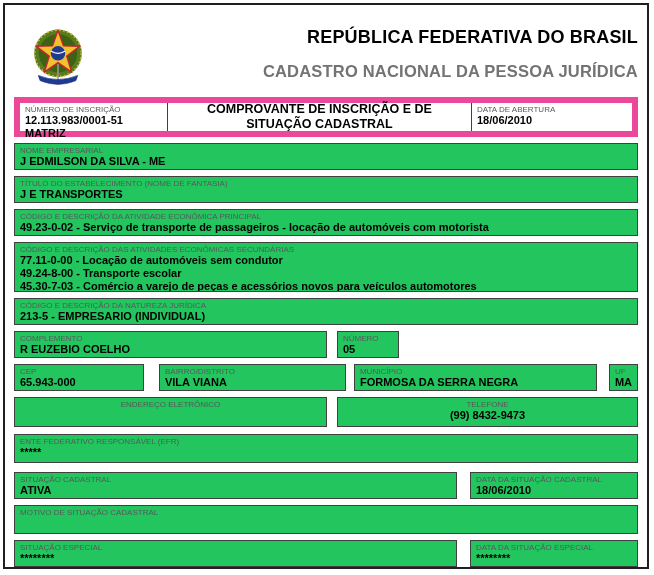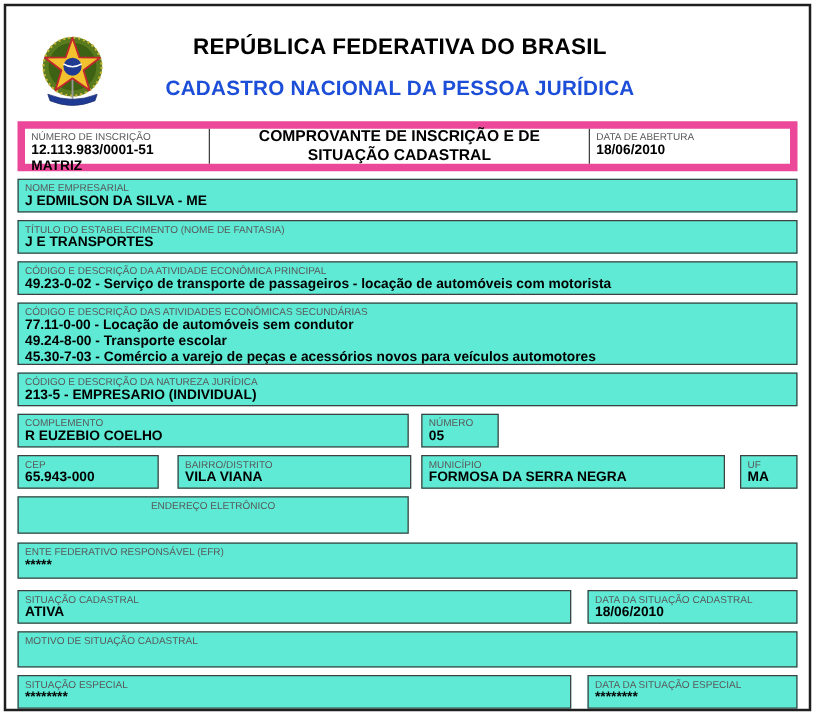--- a/index.html
+++ b/index.html
@@ -3,26 +3,26 @@
 <meta charset="utf-8">
 <style>
   html,body{margin:0;padding:0;background:#ffffff;}
   body{font-family:"Liberation Sans","DejaVu Sans",sans-serif;-webkit-font-smoothing:antialiased;}
   .page{position:relative;width:654px;height:575px;box-sizing:border-box;background:#fff;}
   .frame{position:absolute;left:3px;top:3px;right:5px;bottom:6px;border:2px solid #1f1f1f;box-sizing:border-box;padding:0 9px;}
 
   
   .masthead{position:relative;height:90px;}
   .emblem{position:absolute;left:15px;top:20px;width:58px;height:66px;}
-  .titles{position:absolute;left:0;right:12px;top:0;text-align:center;}
+  .titles{position:absolute;left:0;right:0;top:0;text-align:right;}
   .title1{margin-top:22px;font-size:18px;font-weight:bold;color:#000;letter-spacing:0.2px;}
-  .title2{margin-top:14px;font-size:16.5px;font-weight:bold;color:#1d4ed8;letter-spacing:0.2px;}
+  .title2{margin-top:14px;font-size:16.5px;font-weight:bold;color:#737373;letter-spacing:0.2px;}
 
   
-  .box{border:1px solid #404040;box-sizing:border-box;padding:2px 5px 2px 5px;background:#5eead4;overflow:hidden;height:100%;}
+  .box{border:1px solid #404040;box-sizing:border-box;padding:2px 5px 2px 5px;background:#22c55e;overflow:hidden;height:100%;}
   .lbl{font-size:8px;line-height:9px;color:#58595b;white-space:nowrap;}
   .val{font-size:11px;line-height:13px;font-weight:bold;color:#000;white-space:nowrap;}
 
   .row{display:flex;margin-top:6px;}
   .h27{height:27px;} .h30{height:30px;text-align:center;} .h29{height:29px;} .h50{height:50px;}
   .grow{flex:1 1 auto;} 
 
   
   .header-table{display:flex;border:6px solid #ec4899;height:40px;box-sizing:border-box;margin-top:2px;}
   .hcell{box-sizing:border-box;padding:2px 5px;}
@@ -112,21 +112,21 @@
         <div class="lbl">COMPLEMENTO</div>
         <div class="val">R EUZEBIO COELHO</div>
       </div>
       <div class="box" style="width:62px;margin-right:15px;">
         <div class="lbl">NÚMERO</div>
         <div class="val">05</div>
       </div>
     </div>
 
     <div class="row h27">
-      <div class="box" style="width:113px;margin-right:15px;">
+      <div class="box" style="width:130px;margin-right:15px;">
         <div class="lbl">CEP</div>
         <div class="val">65.943-000</div>
       </div>
       <div class="box" style="width:187px;margin-right:8px;">
         <div class="lbl">BAIRRO/DISTRITO</div>
         <div class="val">VILA VIANA</div>
       </div>
       <div class="box" style="width:243px;margin-right:12px;">
         <div class="lbl">MUNICÍPIO</div>
         <div class="val">FORMOSA DA SERRA NEGRA</div>
@@ -134,20 +134,24 @@
       <div class="box grow">
         <div class="lbl">UF</div>
         <div class="val">MA</div>
       </div>
     </div>
 
     <div class="row h30">
       <div class="box" style="width:313px;margin-right:10px;">
         <div class="lbl">ENDEREÇO ELETRÔNICO</div>
         <div class="val"></div>
+      </div>
+      <div class="box grow">
+        <div class="lbl">TELEFONE</div>
+        <div class="val">(99) 8432-9473</div>
       </div>
     </div>
 
     <div class="row h29" style="margin-top:7px;">
         <div class="box grow">
       <div class="lbl">ENTE FEDERATIVO RESPONSÁVEL (EFR)</div>
       <div class="val">*****</div>
     </div>
       </div>
 

